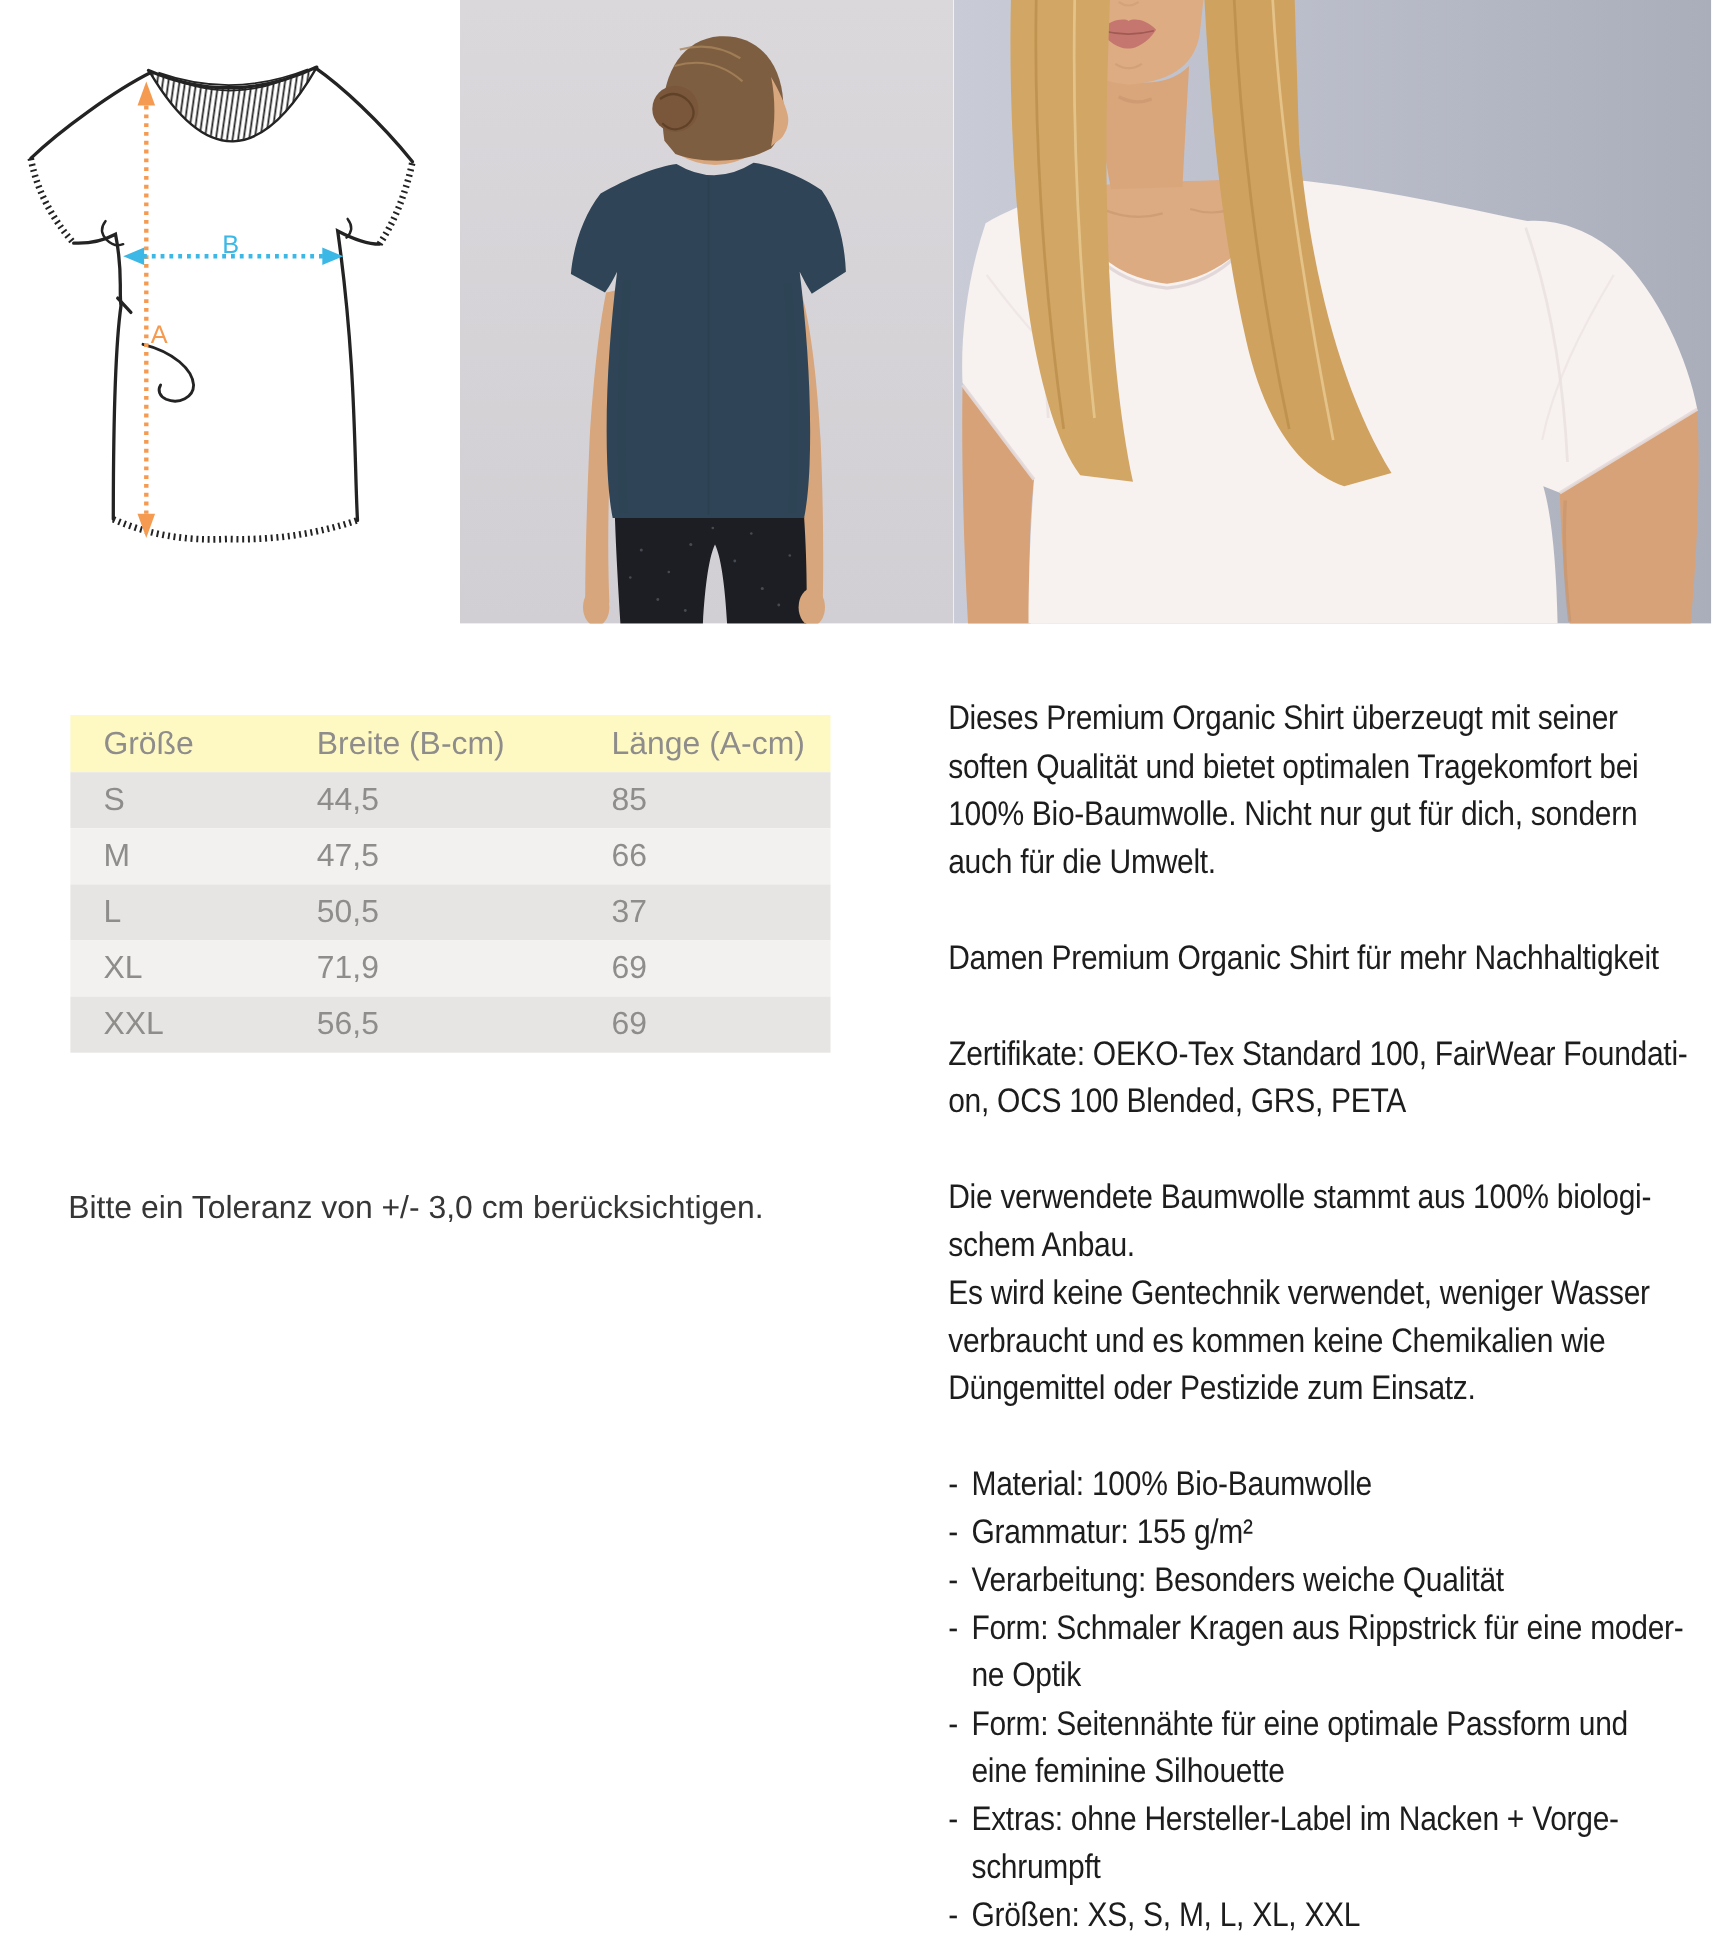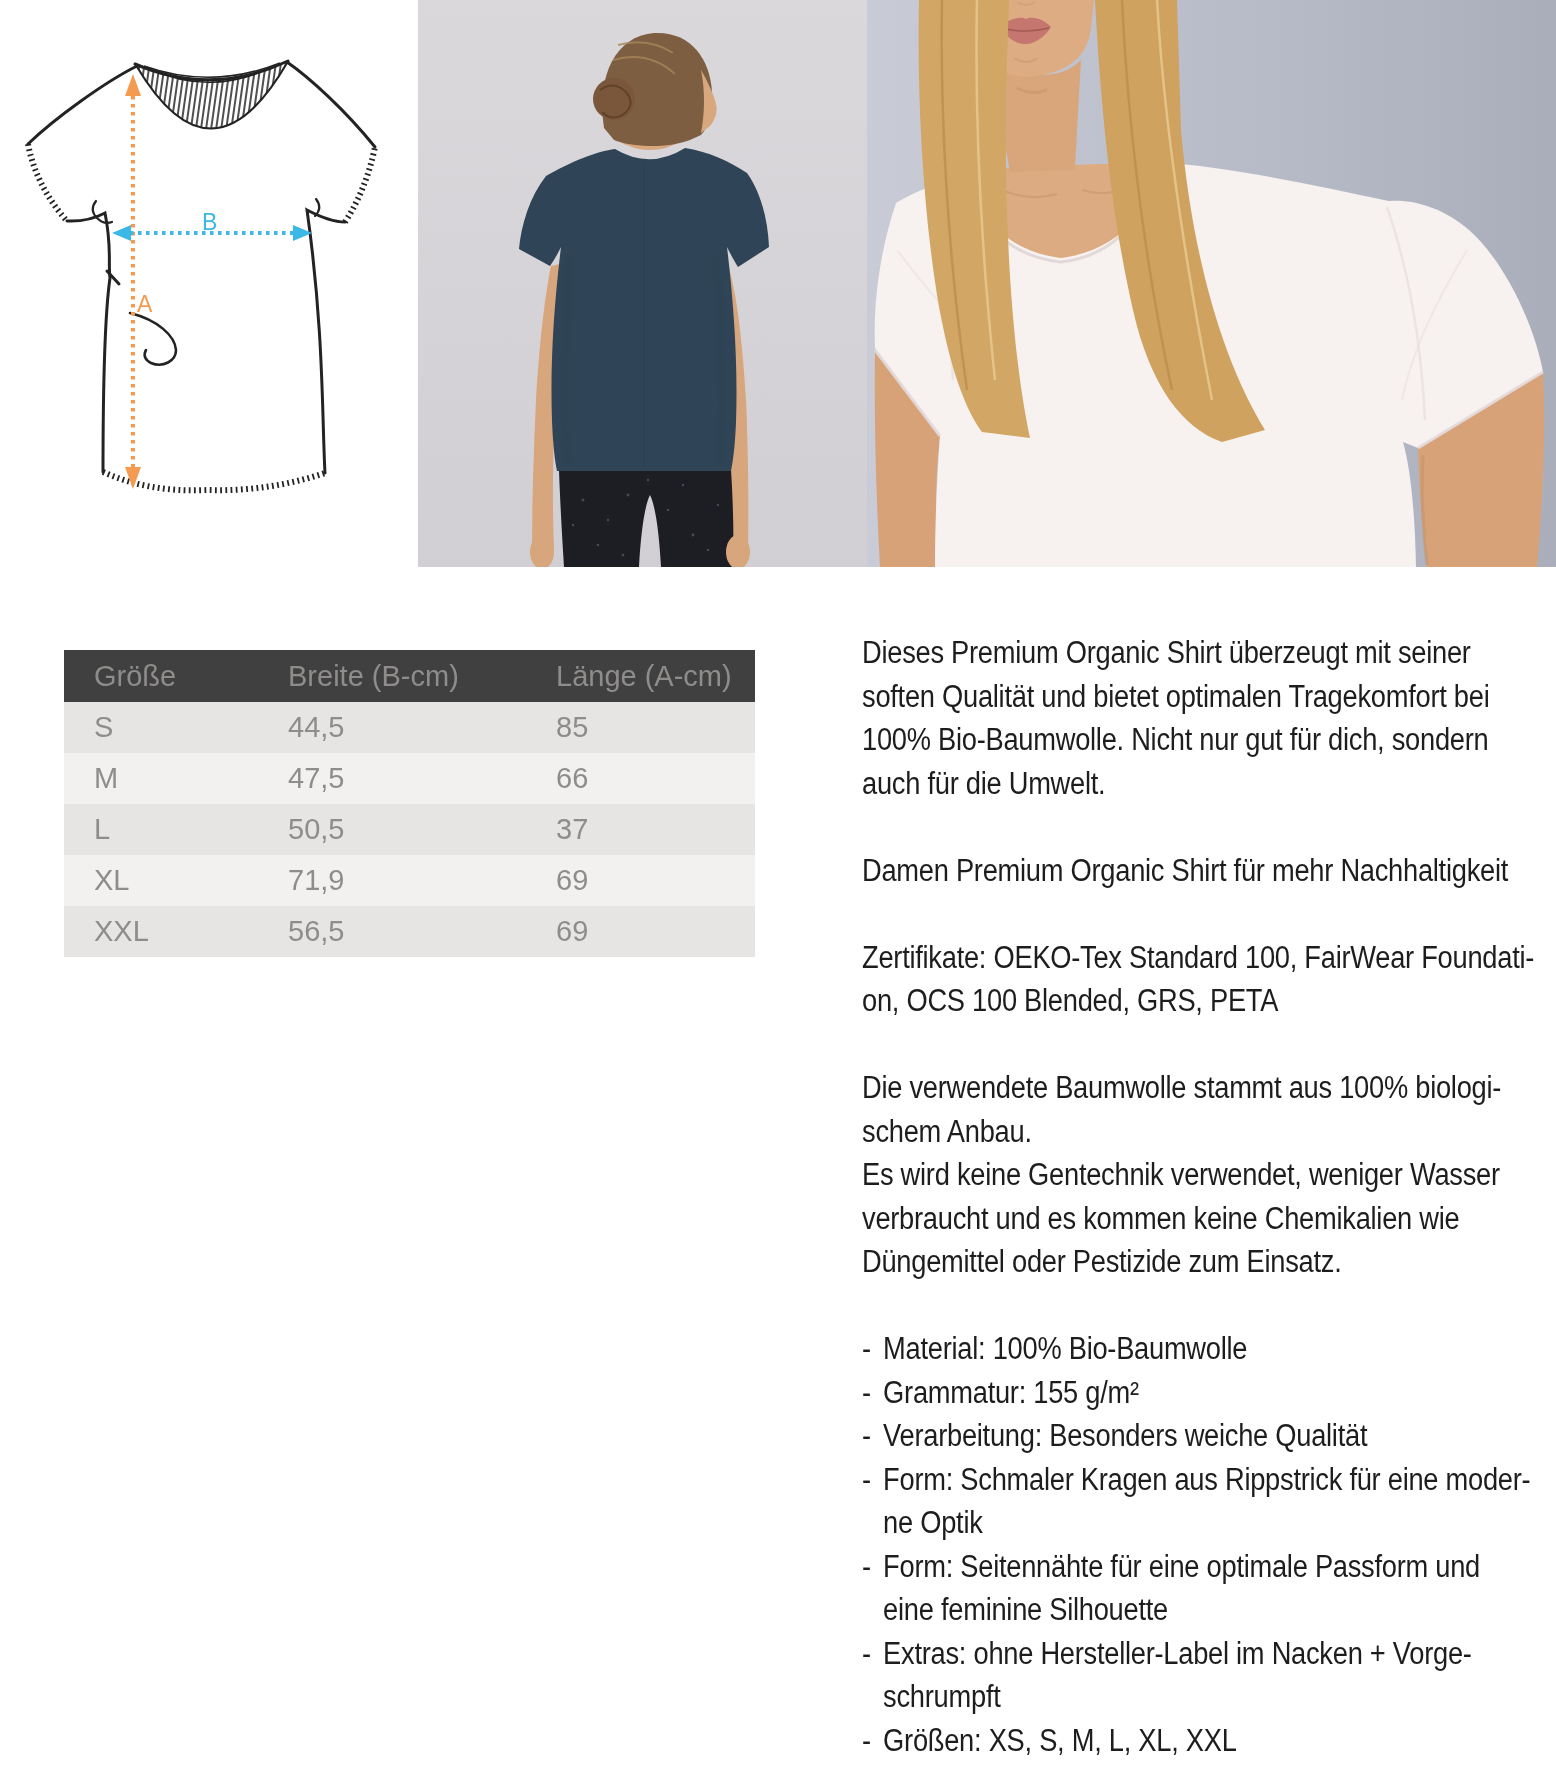--- a/index.html
+++ b/index.html
@@ -4,21 +4,21 @@
 <style>
   html,body{margin:0;padding:0;background:#ffffff;}
   .page{position:relative;width:1556px;height:1768px;background:#fff;overflow:hidden;
         font-family:"Liberation Sans",sans-serif;}
   .photos{position:absolute;top:0;left:0;height:567px;display:flex;}
   .panel{height:567px;overflow:hidden;flex:none;}
   .panel svg{display:block;}
   
   .size-table{position:absolute;left:64px;top:650px;width:691px;font-size:29px;color:#8f8d8b;}
   .trow{display:grid;grid-template-columns:224px 268px 1fr;align-items:center;height:51px;}
-  .thead{height:52px;background:#404040;}
+  .thead{height:52px;background:#fef9c3;}
   .tbody .trow:nth-of-type(odd){background:#e7e5e3;}
   .tbody .trow:nth-of-type(even){background:#f2f1ef;}
   .tcell.c1{padding-left:30px;}
   .tolerance{position:absolute;left:62px;top:1076px;margin:0;font-size:29px;line-height:44px;color:#363636;}
   
   .right-col{position:absolute;left:862px;top:631px;width:810px;font-size:31px;line-height:43.5px;
              color:#1d1d1d;transform:scaleX(.88);transform-origin:0 0;letter-spacing:-.3px;}
   .para{margin:0 0 43.5px 0;}
   .bullets{margin:0;}
   .bullet{display:flex;}
@@ -218,20 +218,21 @@
         </div>
 
         <div class="trow">
           <div class="tcell c1">XXL</div>
           <div class="tcell">56,5</div>
           <div class="tcell">69</div>
         </div>
       </div>
   </div>
 
+  <p class="tolerance">Bitte ein Toleranz von +/- 3,0 cm berücksichtigen.</p>
 
   <div class="right-col">
     <div>
 
         <p class="para">Dieses Premium Organic Shirt überzeugt mit seiner<br>soften Qualität und bietet optimalen Tragekomfort bei<br>100% Bio-Baumwolle. Nicht nur gut für dich, sondern<br>auch für die Umwelt.</p>
 
         <p class="para">Damen Premium Organic Shirt für mehr Nachhaltigkeit</p>
 
         <p class="para">Zertifikate: OEKO-Tex Standard 100, FairWear Foundati-<br>on, OCS 100 Blended, GRS, PETA</p>
 

